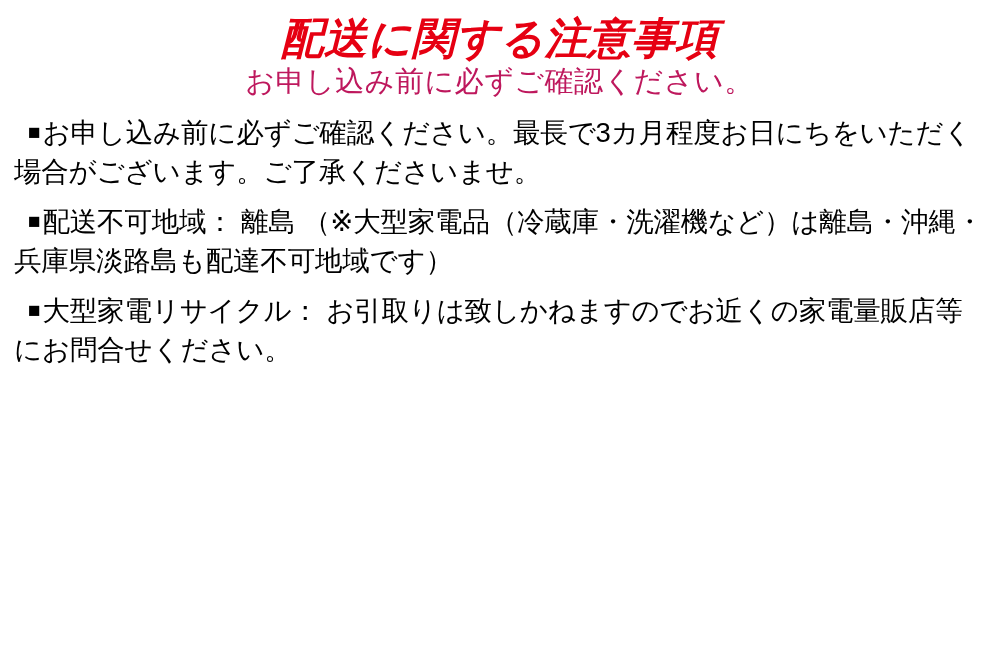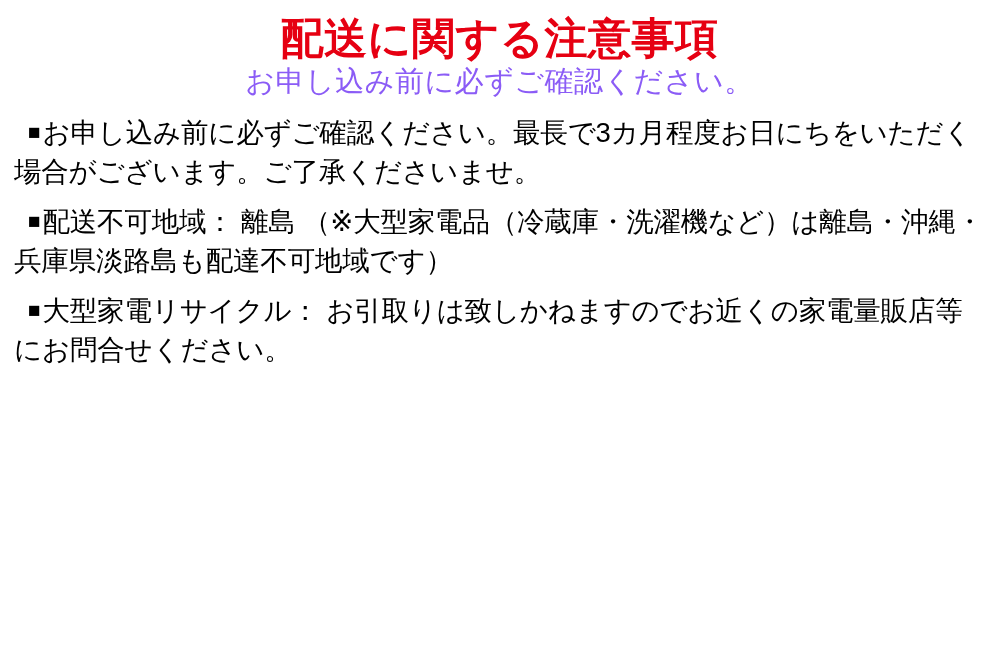--- a/index.html
+++ b/index.html
@@ -23,24 +23,25 @@
   }
   .title {
     text-align: center;
     color: #e60012;
     font-size: 43px;
     font-weight: bold;
     line-height: 1.12;
     letter-spacing: 0.5px;
     margin: 4px 0 2px 0;
     white-space: nowrap;
+    font-style: italic;
   }
   .subtitle {
     text-align: center;
-    color: #8b5cf6;
+    color: #be185d;
     font-size: 29px;
     font-weight: normal;
     line-height: 1.2;
     letter-spacing: 0.5px;
     margin: 0 0 14px 0;
     white-space: nowrap;
   }
   .notes {
     margin: 0;
     padding: 0;

